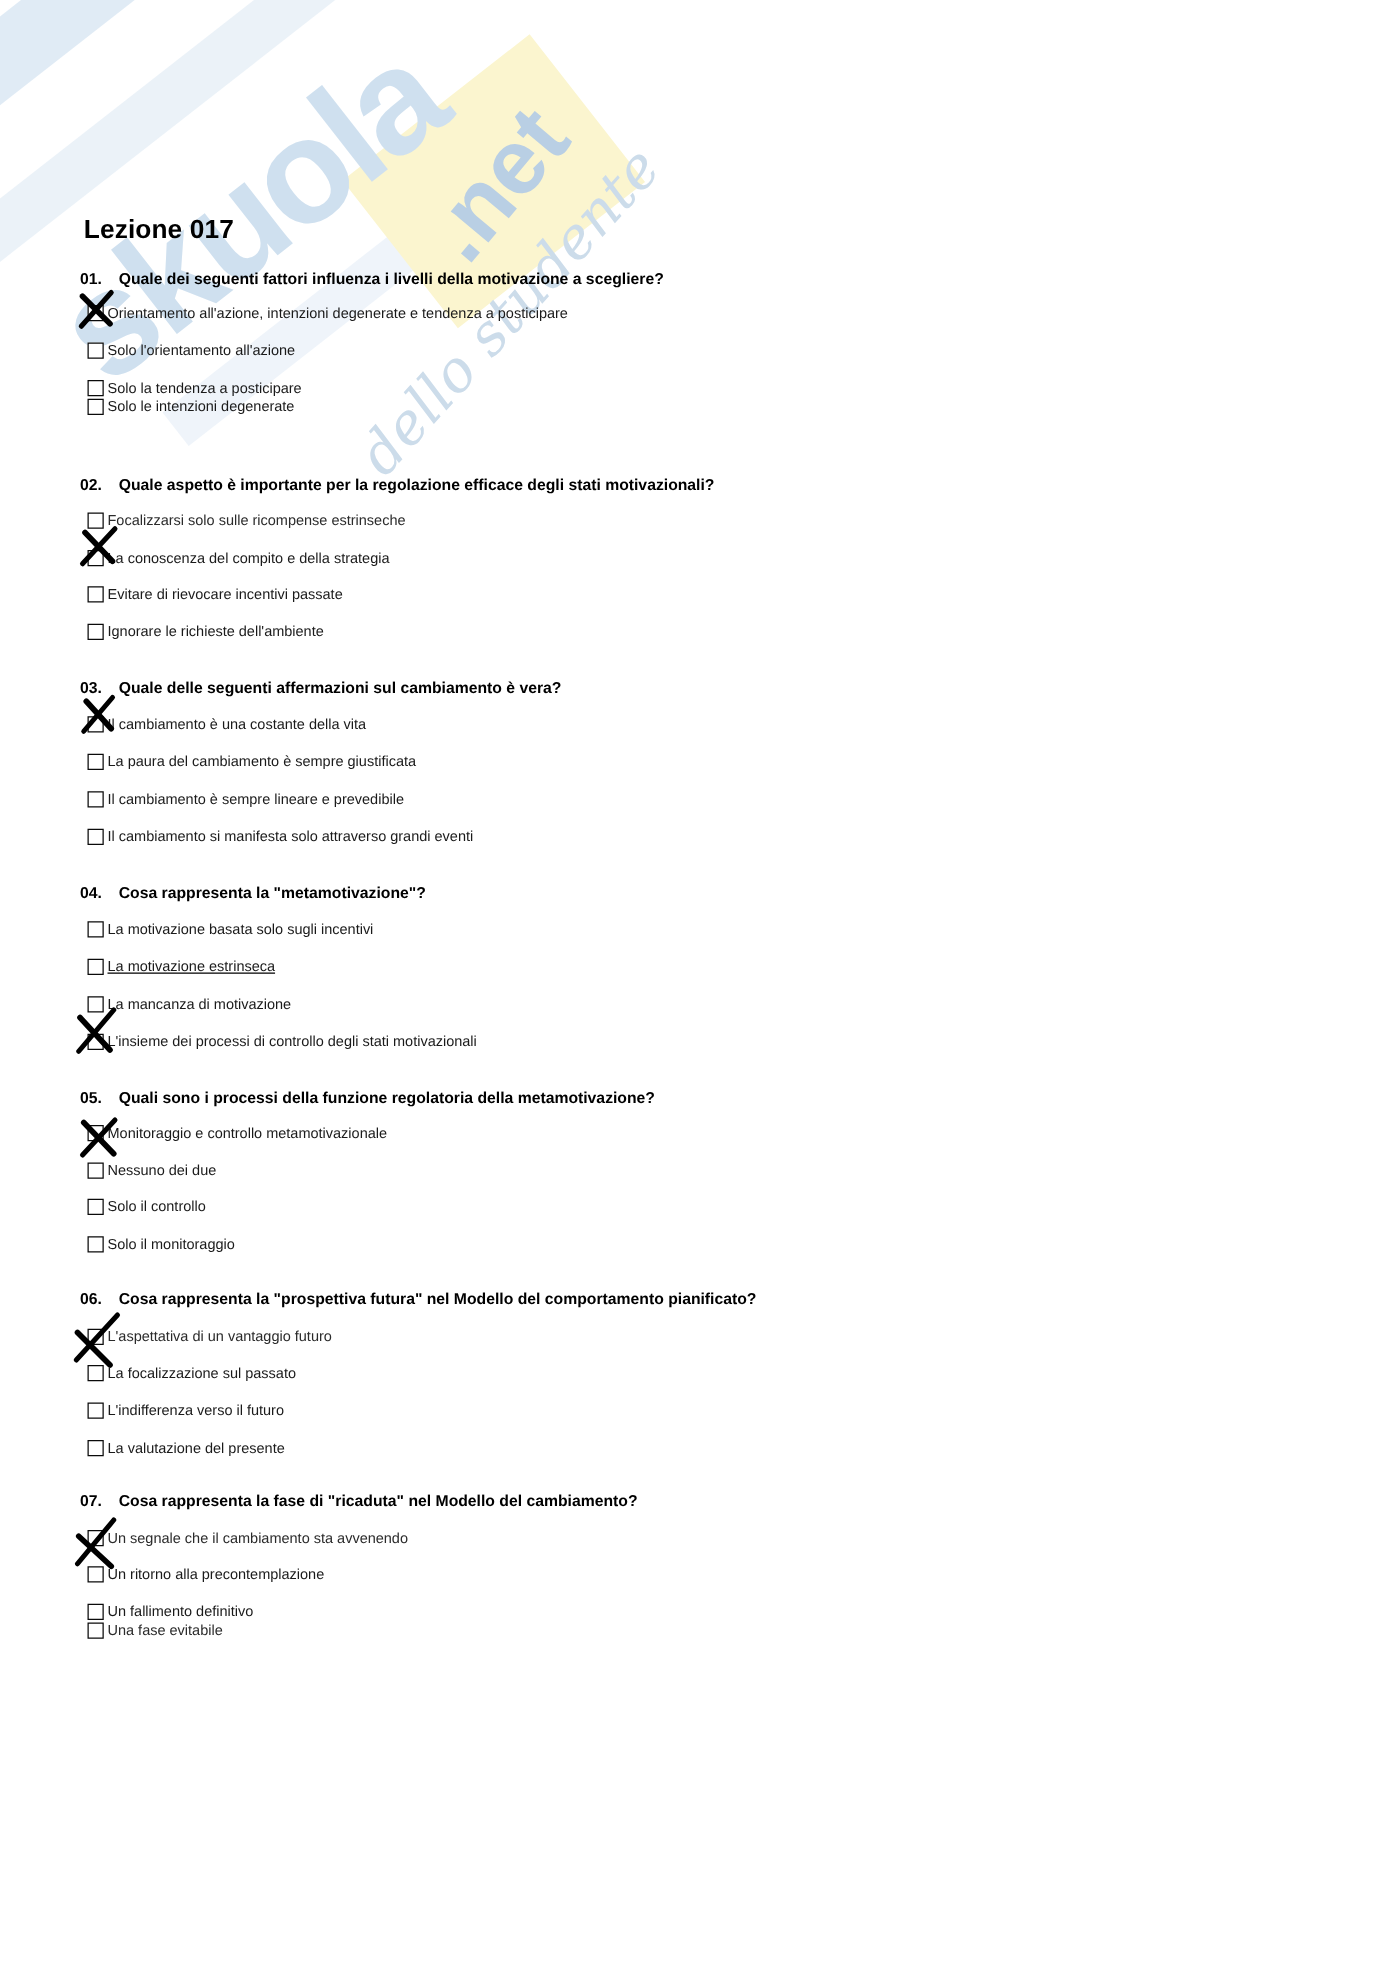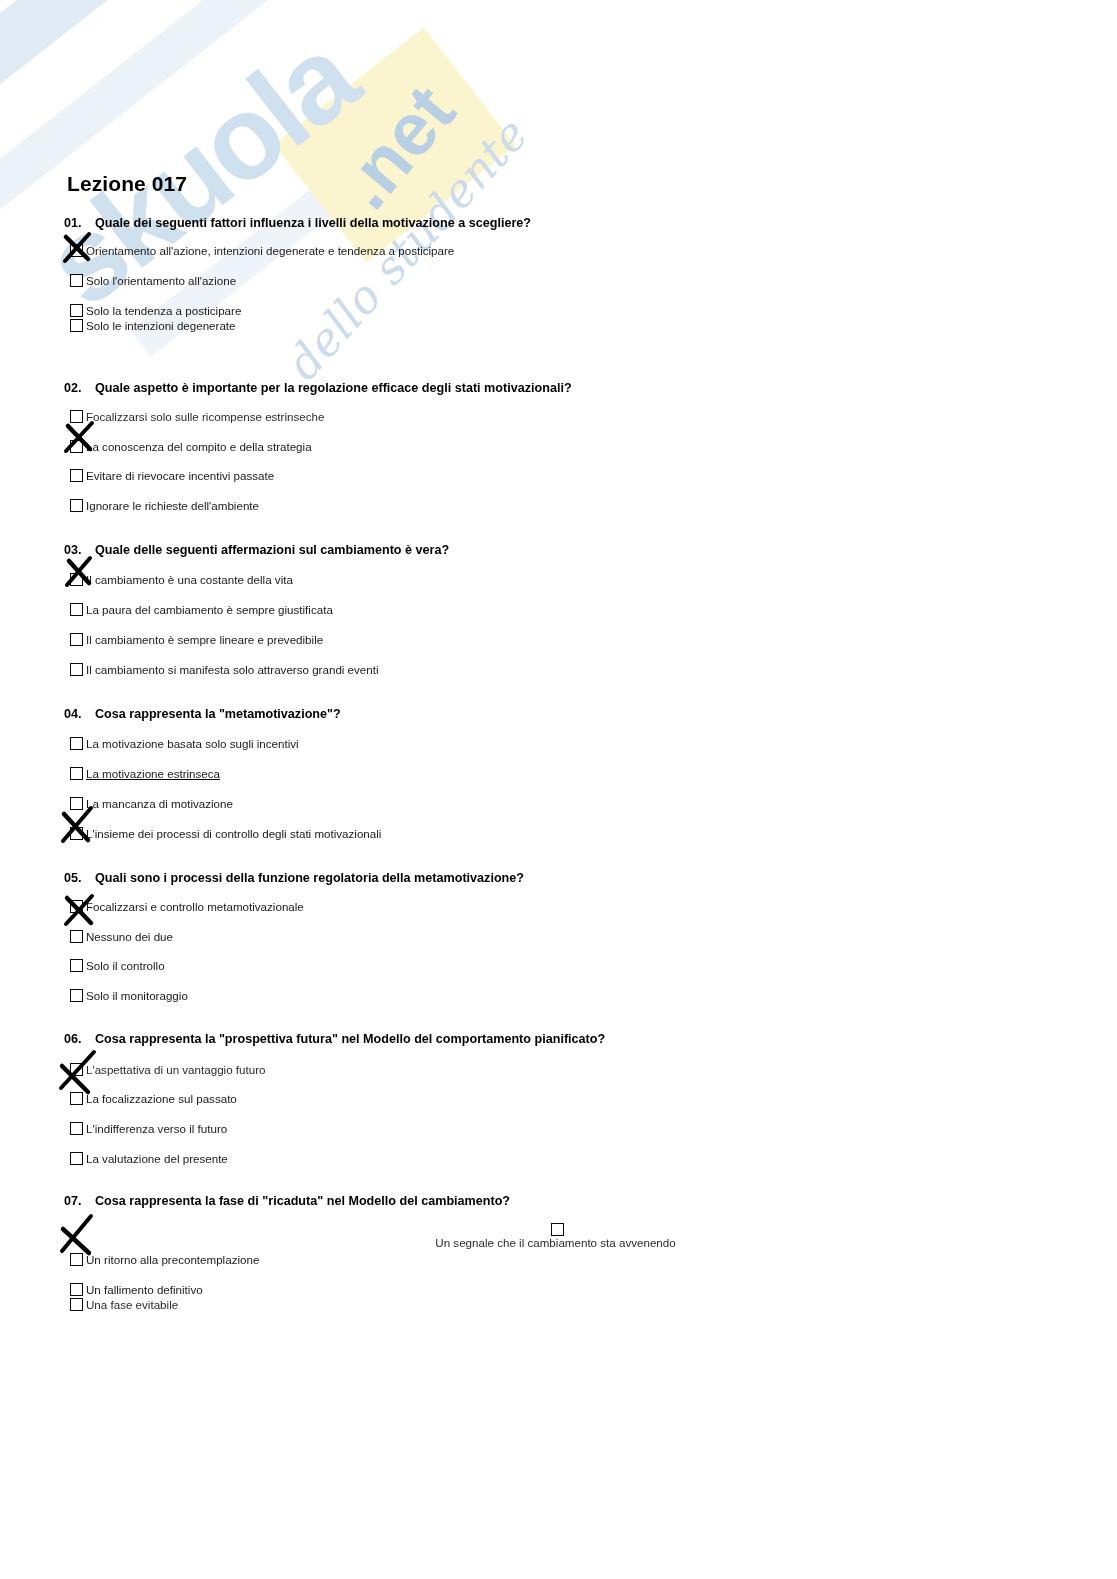--- a/index.html
+++ b/index.html
@@ -274,21 +274,21 @@
   </div>
 
   <div class="question-block" style="top:871px;">
     <div class="q-head">
       <span class="q-num">05.</span>
       <span class="q-text">Quali sono i processi della funzione regolatoria della metamotivazione?</span>
     </div>
     <div class="options" style="padding-top:14px;">
       <div class="option" style="margin-bottom:15px;">
         <span class="checkbox"></span>
-        <span class="opt-label">Focalizzarsi e controllo metamotivazionale</span>
+        <span class="opt-label">Monitoraggio e controllo metamotivazionale</span>
       </div>
       <div class="option" style="margin-bottom:14px;">
         <span class="checkbox"></span>
         <span class="opt-label">Nessuno dei due</span>
       </div>
       <div class="option" style="margin-bottom:15px;">
         <span class="checkbox"></span>
         <span class="opt-label">Solo il controllo</span>
       </div>
       <div class="option">
@@ -336,21 +336,21 @@
       </div>
     </div>
   </div>
 
   <div class="question-block" style="top:1194px;">
     <div class="q-head">
       <span class="q-num">07.</span>
       <span class="q-text">Cosa rappresenta la fase di "ricaduta" nel Modello del cambiamento?</span>
     </div>
     <div class="options" style="padding-top:15px;">
-      <div class="option" style="margin-bottom:14px;flex-direction:column;">
+      <div class="option" style="margin-bottom:14px;">
         <span class="checkbox"></span>
         <span class="opt-label light">Un segnale che il cambiamento sta avvenendo</span>
       </div>
       <div class="option" style="margin-bottom:15px;">
         <span class="checkbox"></span>
         <span class="opt-label">Un ritorno alla precontemplazione</span>
       </div>
       <div class="option">
         <span class="checkbox"></span>
         <span class="opt-label">Un fallimento definitivo</span>

